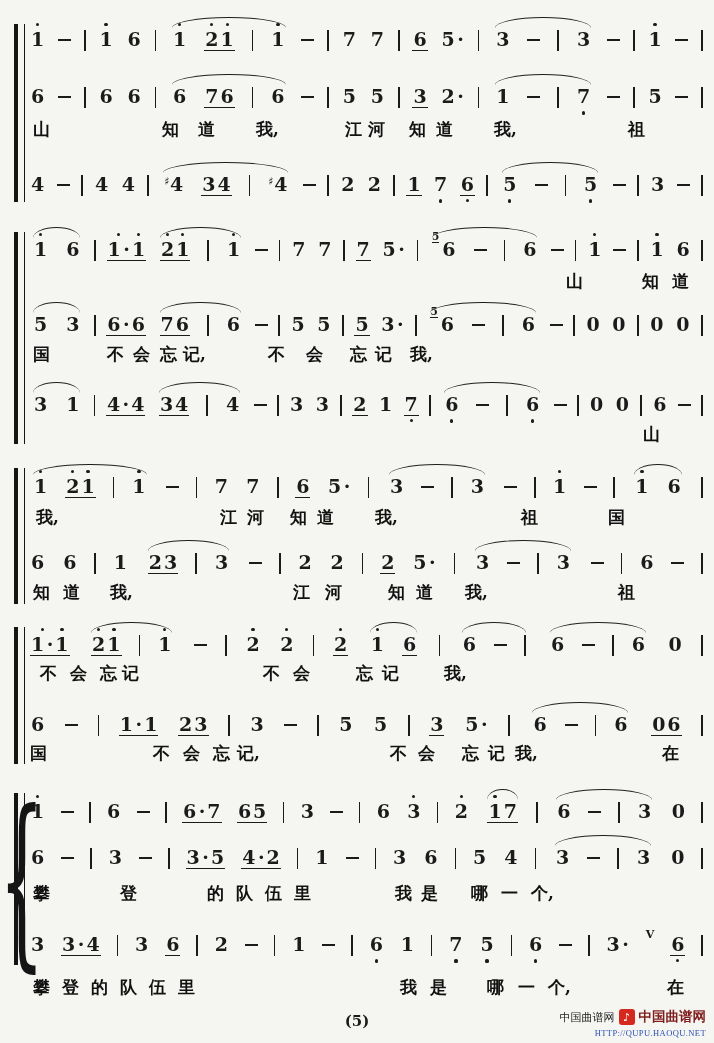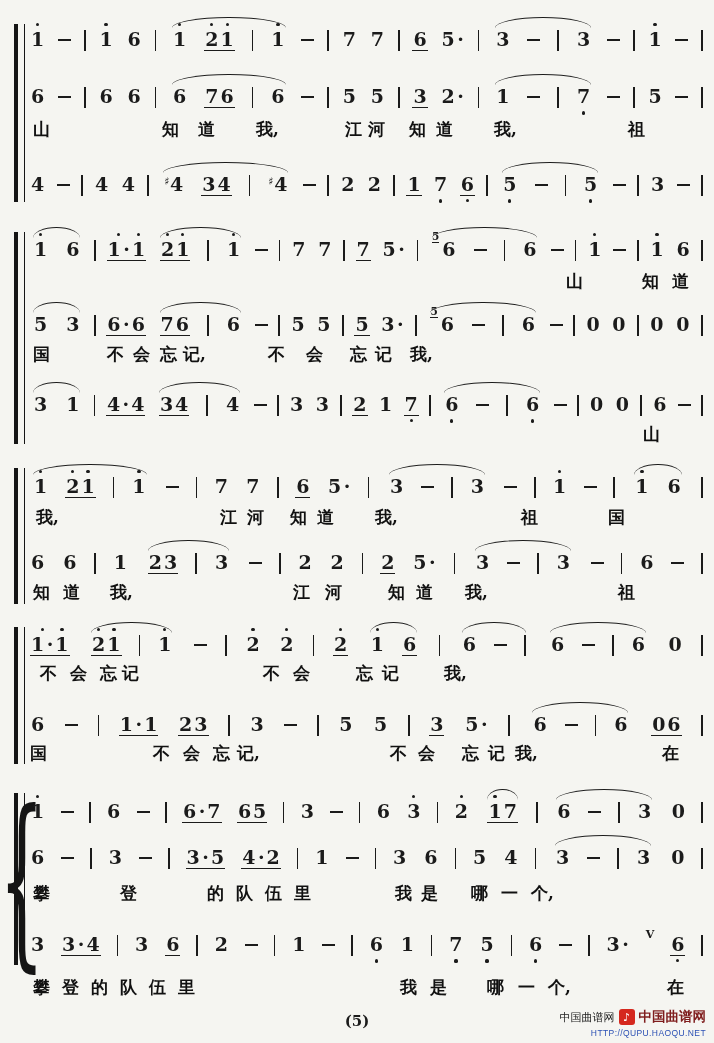--- a/index.html
+++ b/index.html
@@ -42,21 +42,21 @@
          font-family:"DejaVu Serif",serif;color:#111;}
   
   .pagenum{position:absolute;left:0;right:0;top:1012px;text-align:center;
            font-size:15px;font-weight:700;}
   .credit{position:absolute;right:8px;top:1008px;display:flex;align-items:center;gap:4px;}
   .credit-text{font-size:11px;color:#222;}
   .logo{width:16px;height:16px;background:#d5281e;border-radius:3px;color:#fff;
         display:flex;align-items:center;justify-content:center;font-size:11px;}
   .site{font-size:13.5px;font-weight:700;color:#7f1d1d;}
   .url{position:absolute;right:8px;top:1028px;font-size:8.5px;letter-spacing:.4px;
-       color:#2b50b4;text-transform:uppercase;font-family:Liberation Sans, sans-serif;}
+       color:#2b50b4;text-transform:uppercase;font-family:Liberation Serif, serif;}
 </style>
 </head>
 <body>
 
 <div id="sheet">
   <div class="pagenum">(5)</div>
   <div class="credit">
     <span class="credit-text">中国曲谱网</span>
     <span class="logo">♪</span>
     <span class="site">中国曲谱网</span>

